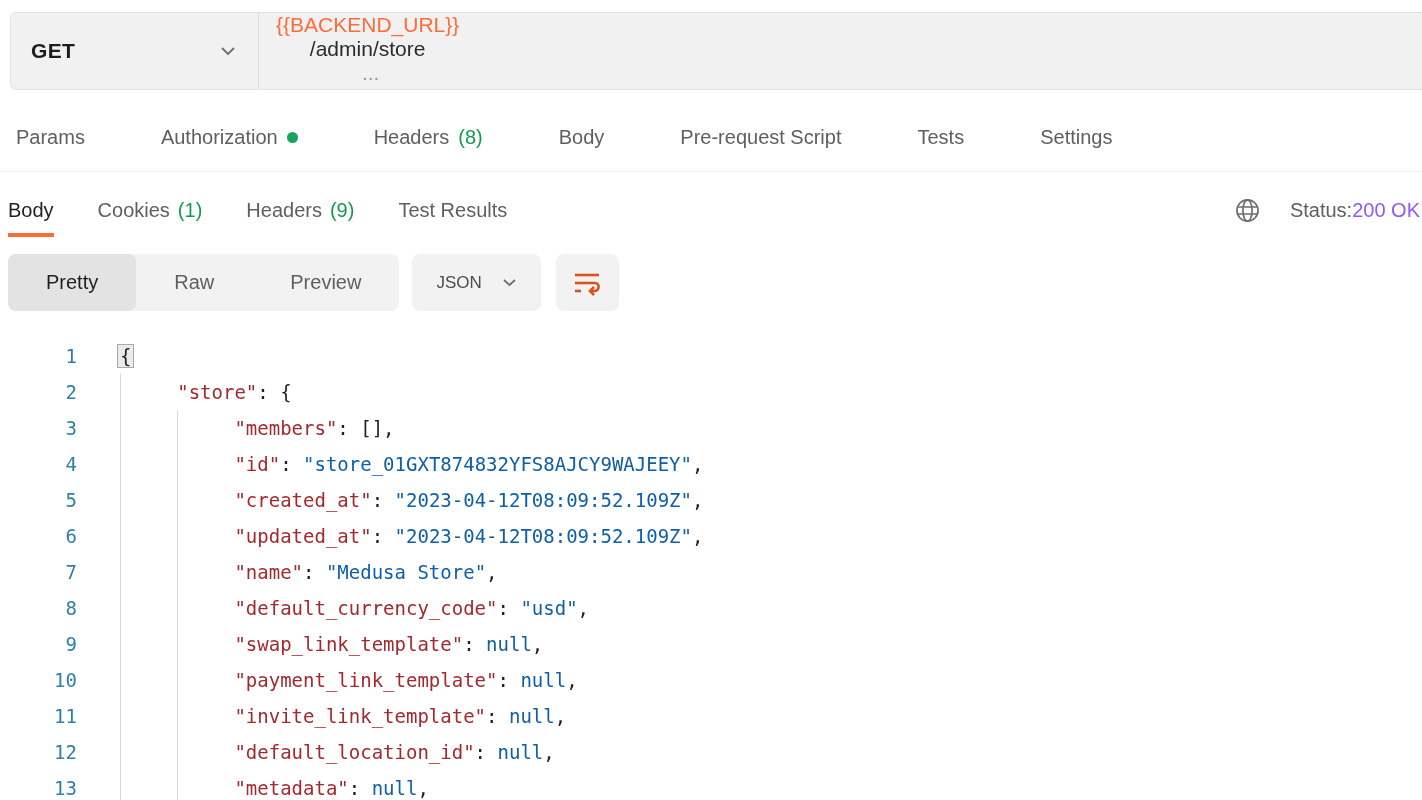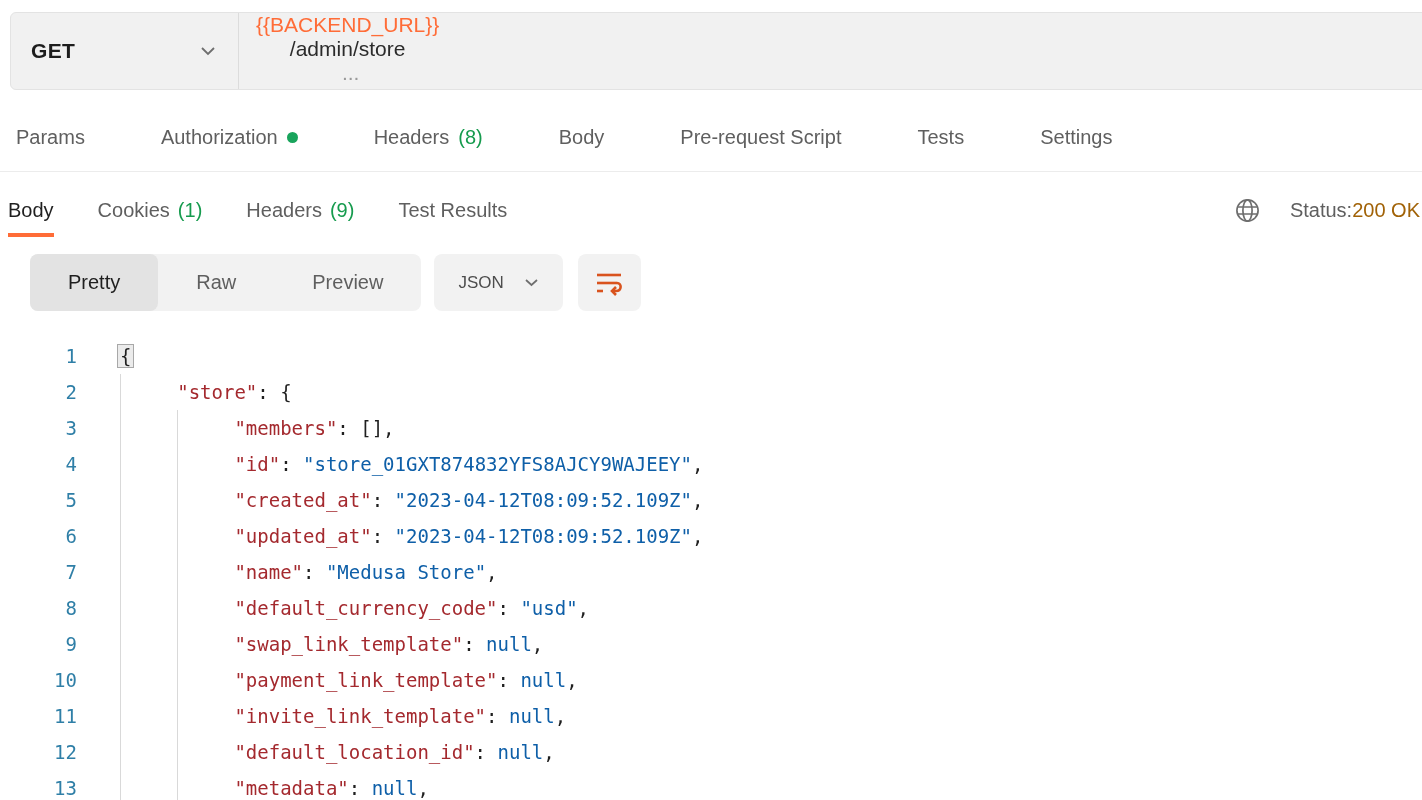--- a/index.html
+++ b/index.html
@@ -3,21 +3,21 @@
 <meta charset="utf-8">
 <style>
   * { margin:0; padding:0; box-sizing:border-box; }
   html,body { width:1422px; height:800px; overflow:hidden; background:#ffffff;
               font-family:"Liberation Sans", sans-serif; }
 
   
   .url-bar { position:absolute; top:12px; left:10px; right:-8px; height:78px;
              background:#f1f1f1; border:1px solid #e3e3e3; border-radius:6px;
              display:flex; align-items:stretch; }
-  .method-select { width:228px; display:flex; align-items:center; justify-content:space-between;
+  .method-select { width:248px; display:flex; align-items:center; justify-content:space-between;
                    padding:0 22px 0 20px; border-right:1px solid #dcdcdc; cursor:pointer; }
   .method-label { font-size:21px; font-weight:700; color:#1d1d1d; letter-spacing:.3px; }
   .url-field { display:flex; align-items:center; padding-left:17px; font-size:21px;flex-direction:column; }
   .url-var { color:#FF6C37; }
   .url-path { color:#2b2b2b; }
   .url-ellipsis { color:#9a9a9a; margin-left:6px; }
 
   
   .req-tabs { position:absolute; top:104px; left:0; right:0; height:68px;
               display:flex; align-items:center; gap:76px; padding-left:16px;
@@ -31,24 +31,24 @@
               display:flex; justify-content:space-between; align-items:stretch; }
   .resp-tabs { display:flex; align-items:stretch; gap:44px; padding-left:8px; }
   .resp-tab { position:relative; display:flex; align-items:center; gap:8px;
               font-size:20px; color:#5f5f5f; cursor:pointer; }
   .resp-tab .count { color:#169B4E; }
   .resp-tab.active { color:#1f1f1f; font-weight:500; }
   .resp-tab.active::after { content:""; position:absolute; left:0; right:0; bottom:0;
                             height:4px; background:#FF6C37; }
   .resp-status { display:flex; align-items:center; gap:28px; padding-right:2px; }
   .status-text { font-size:20px; color:#5f5f5f; display:flex; gap:0; }
-  .status-value { color:#a16207; }
-
-  
-  .view-toolbar { position:absolute; top:254px; left:8px; height:57px; display:flex;margin-left:22px; }
+  .status-value { color:#8b5cf6; }
+
+  
+  .view-toolbar { position:absolute; top:254px; left:8px; height:57px; display:flex; }
   .segments { display:flex; background:#f2f2f2; border-radius:8px; }
   .segment { display:flex; align-items:center; padding:0 38px; font-size:20px;
              color:#5f5f5f; cursor:pointer; border-radius:8px; }
   .segment.active { background:#e3e3e3; color:#1f1f1f; }
   .json-select { margin-left:13px; display:flex; align-items:center; gap:20px;
                  background:#f2f2f2; border-radius:8px; padding:0 24px;
                  font-size:17px; font-weight:500; color:#4d4d4d; cursor:pointer; }
   .wrap-btn { margin-left:15px; width:63px; display:flex; align-items:center; justify-content:center;
               background:#f2f2f2; border:none; border-radius:8px; cursor:pointer; }
 

